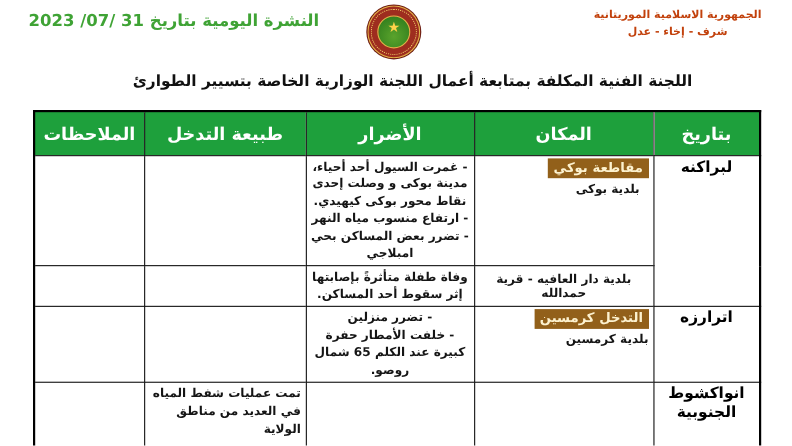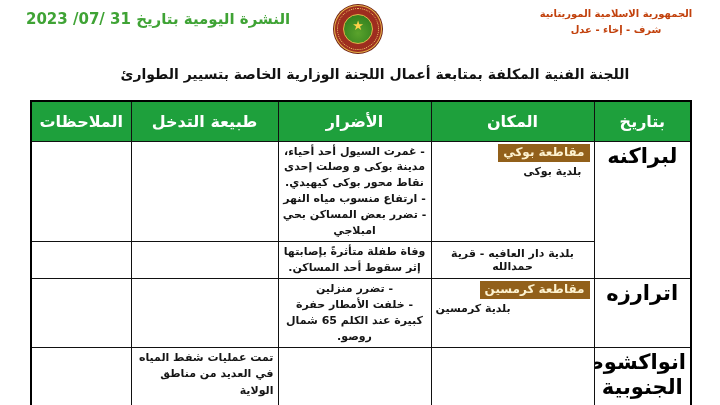--- a/index.html
+++ b/index.html
@@ -61,31 +61,31 @@
   tr.r-head th{
     background:var(--header-green);color:#ffffff;font-weight:bold;font-size:16px;
     height:40px;text-align:center;padding:1px 4px;
   }
   tr.r1 td{height:99px;}
   tr.r2 td{height:30px;}
   tr.r3 td{height:46px;}
   tr.r4 td{height:76px;}
 
   td.wilaya{
-    vertical-align:top;text-align:center;font-weight:bold;font-size:21px;
+    vertical-align:top;text-align:center;font-weight:bold;font-size:14px;
     line-height:1.2;padding-top:3px;color:#000;
   }
   td.makan{vertical-align:top;text-align:right;font-size:11.5px;font-weight:600;margin-left:20px;}
   .district{
     display:inline-block;background:var(--district-brown);color:var(--district-text);
     font-size:12px;font-weight:bold;padding:1px 5px 2px 5px;line-height:1.25;
   }
   .commune{font-size:11px;font-weight:700;margin-top:3px;}
   .commune.right{text-align:right;padding-left:0;padding-right:8px;}
-  .commune.center{text-align:left;}
+  .commune.center{text-align:right;}
   td.place-mid{vertical-align:middle;text-align:center;font-size:11px;font-weight:700;}
   td.damages{
     vertical-align:top;text-align:center;font-size:11px;font-weight:600;
     line-height:1.45;white-space:pre-line;padding:3px 5px;
   }
   td.interv{
     vertical-align:top;text-align:right;font-size:11px;font-weight:600;
     line-height:1.5;padding:4px 6px;white-space:pre-line;
   }
   td.notes{vertical-align:top;}
@@ -144,21 +144,21 @@
     <tr class="r2">
       <td class="place-mid">بلدية دار العافيه - قرية حمدالله</td>
       <td class="damages">وفاة طفلة متأثرةً بإصابتها إثر سقوط أحد المساكن.</td>
       <td class="interv"></td>
       <td class="notes"></td>
     </tr>
 
     <tr class="r3">
       <td class="wilaya">اترارزه</td>
       <td class="makan">
-        <span class="district">مقاطعة كرمسين</span>
+        <span class="district">التدخل كرمسين</span>
         <div class="commune center">بلدية كرمسين</div>
       </td>
       <td class="damages">- تضرر منزلين
 - خلفت الأمطار حفرة كبيرة عند الكلم 65 شمال روصو.</td>
       <td class="interv"></td>
       <td class="notes"></td>
     </tr>
 
     <tr class="r4">
       <td class="wilaya">انواكشوط الجنوبية</td>

